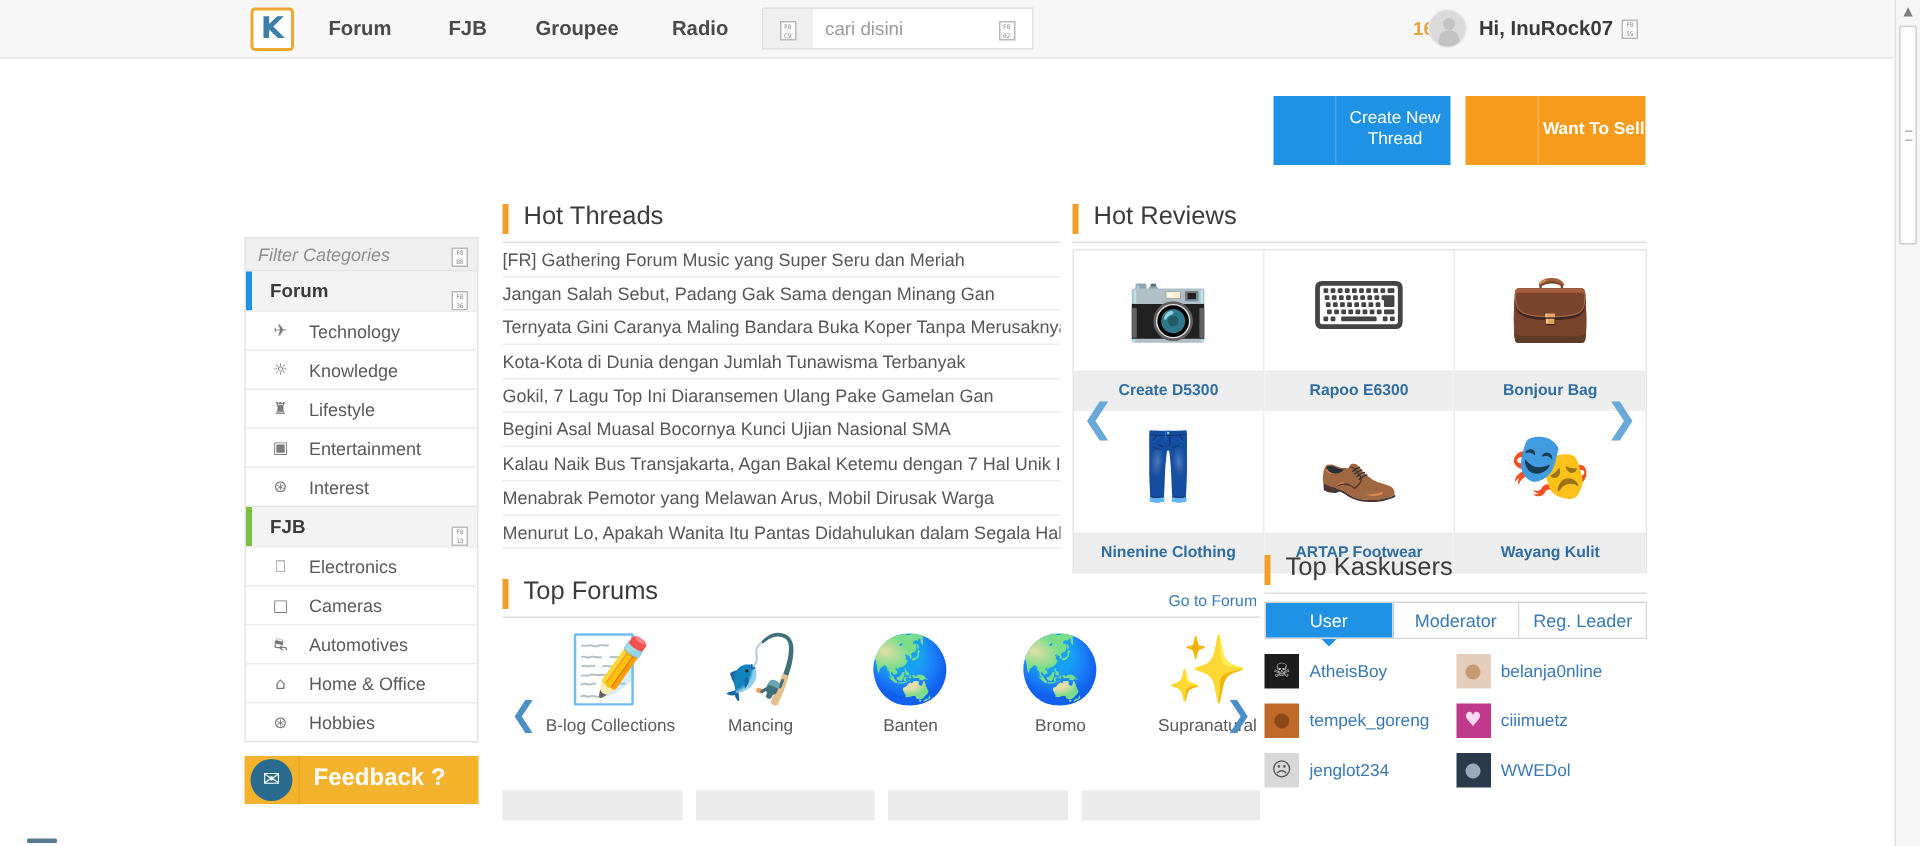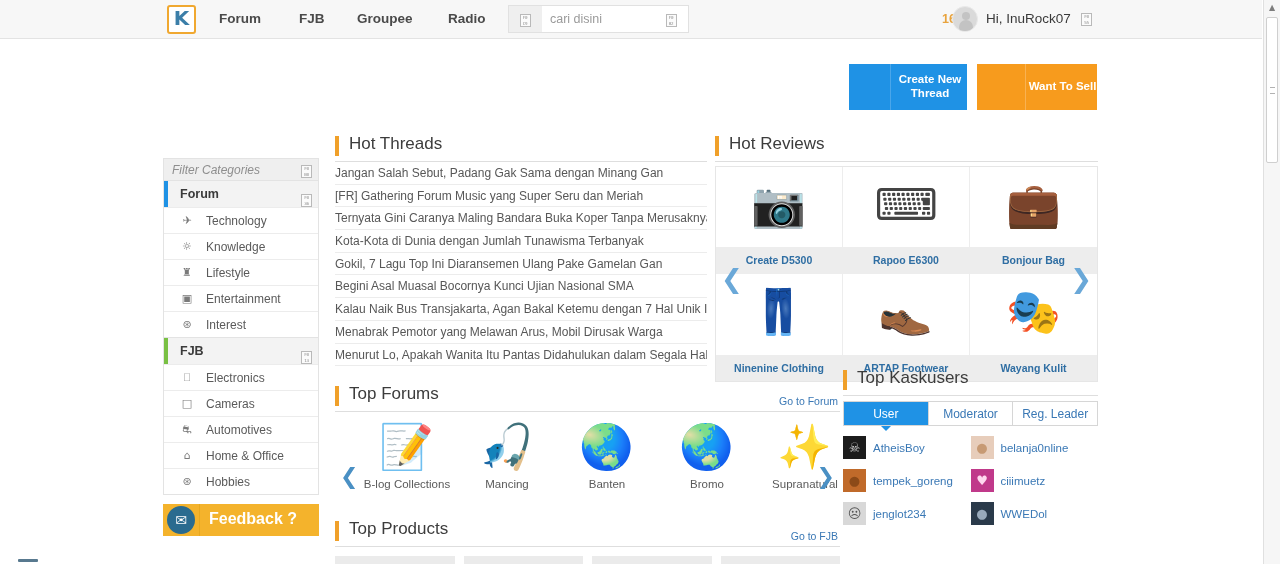--- a/index.html
+++ b/index.html
@@ -115,40 +115,40 @@
     left: 6px; top: 13px; width: 14px; height: 14px;
     border-radius: 50%; background: #c3c3c3;
   }
   #avatar:before {
     content: ""; position: absolute;
     left: 9px; top: 5px; width: 8px; height: 8px;
     border-radius: 50%; background: #c3c3c3;
   }
   #greeting {
     position: absolute; left: 986px; top: 11px;
-    font-size: 13.5px; font-weight: normal;
+    font-size: 13.5px; font-weight: bold;
     color: #3a3a3a; cursor: pointer; text-align: center;
   }
   #user-menu-icon { position: absolute; left: 1081px; top: 11px; cursor: pointer; }
 
   
   #btn-create {
     position: absolute; left: 849px; top: 64px;
     width: 118px; height: 46px;
     background: #1f92e5; cursor: pointer;
   }
   #btn-create .bar {
     position: absolute; left: 0; top: 0;
     width: 42px; height: 46px;
     border-right: 1px solid #4aa6ea;
   }
   #btn-create .lbl {
     position: absolute; left: 44px; top: 8px;
     width: 74px;
-    color: #ffffff; font-size: 11.5px; font-weight: bold;
+    color: #ffffff; font-size: 11.5px; font-weight: normal;
     line-height: 14px; text-align: center;
   }
   #btn-sell {
     position: absolute; left: 977px; top: 64px;
     width: 120px; height: 46px;
     background: #f79b1d; cursor: pointer;
   }
   #btn-sell .bar {
     position: absolute; left: 0; top: 0;
     width: 49px; height: 46px;
@@ -497,22 +497,22 @@
     <div class="lbl">Feedback ?</div>
   </div>
 </div>
 
 <div id="hotthreads">
   <div class="panel-h">
     <span class="accent"></span>
     <span class="title">Hot Threads</span>
   </div>
   <div>
+    <div class="thread">[FR] Gathering Forum Music yang Super Seru dan Meriah</div>
     <div class="thread">Jangan Salah Sebut, Padang Gak Sama dengan Minang Gan</div>
-    <div class="thread">[FR] Gathering Forum Music yang Super Seru dan Meriah</div>
     <div class="thread">Ternyata Gini Caranya Maling Bandara Buka Koper Tanpa Merusaknya</div>
     <div class="thread">Kota-Kota di Dunia dengan Jumlah Tunawisma Terbanyak</div>
     <div class="thread">Gokil, 7 Lagu Top Ini Diaransemen Ulang Pake Gamelan Gan</div>
     <div class="thread">Begini Asal Muasal Bocornya Kunci Ujian Nasional SMA</div>
     <div class="thread">Kalau Naik Bus Transjakarta, Agan Bakal Ketemu dengan 7 Hal Unik Ini</div>
     <div class="thread">Menabrak Pemotor yang Melawan Arus, Mobil Dirusak Warga</div>
     <div class="thread">Menurut Lo, Apakah Wanita Itu Pantas Didahulukan dalam Segala Hal?</div>
   </div>
 </div>
 
@@ -577,25 +577,20 @@
     </div>
     <div class="fcol" style="left:420px">
       <div class="ficon">✨</div>
       <div class="flbl">Supranatural</div>
     </div>
     <div class="f-arrow" id="f-next">❯</div>
   </div>
 </div>
 
 <div id="topproducts">
-  <div class="panel-h">
-    <span class="accent"></span>
-    <span class="title">Top Products</span>
-    <span class="more">Go to FJB</span>
-  </div>
   <div id="prod-strip">
     <div class="prod-ph"></div>
     <div class="prod-ph"></div>
     <div class="prod-ph"></div>
     <div class="prod-ph"></div>
   </div>
 </div>
 
 <div id="topkaskusers">
   <div class="panel-h">

